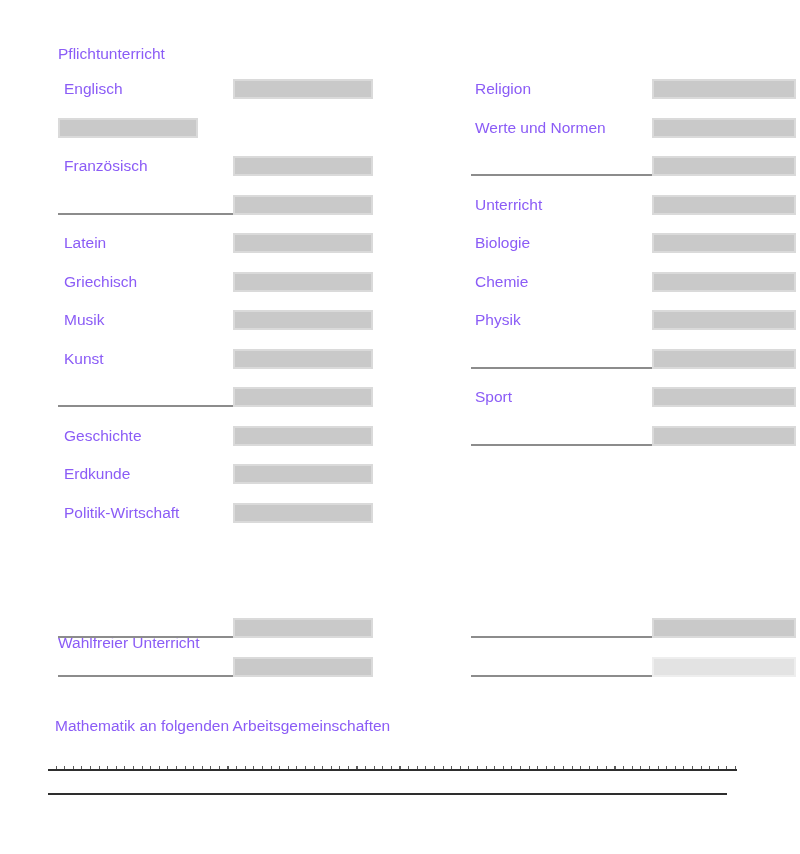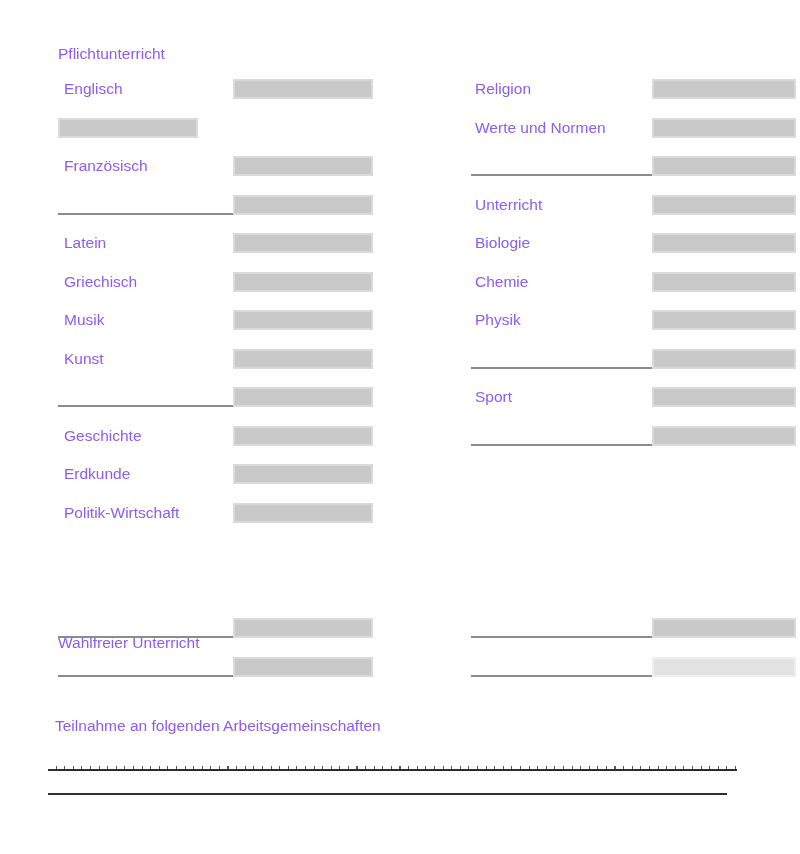--- a/index.html
+++ b/index.html
@@ -171,18 +171,18 @@
     <div class="row">
       <div class="cell write-line"></div>
       <div class="gbox"></div>
     </div>
     <div class="row">
       <div class="cell write-line"></div>
       <div class="gbox gbox--light"></div>
     </div>
   </div>
 
-  <div class="sec-title title-ag">Teilnahme an folgenden Arbeitsgemeinschaften</div>
+  <div class="sec-title title-ag">Mathematik an folgenden Arbeitsgemeinschaften</div>
 
   <div class="ag-line ag-line--ticked"></div>
   <div class="ag-line ag-line--solid"></div>
 
 </div>
 
 </body></html>

